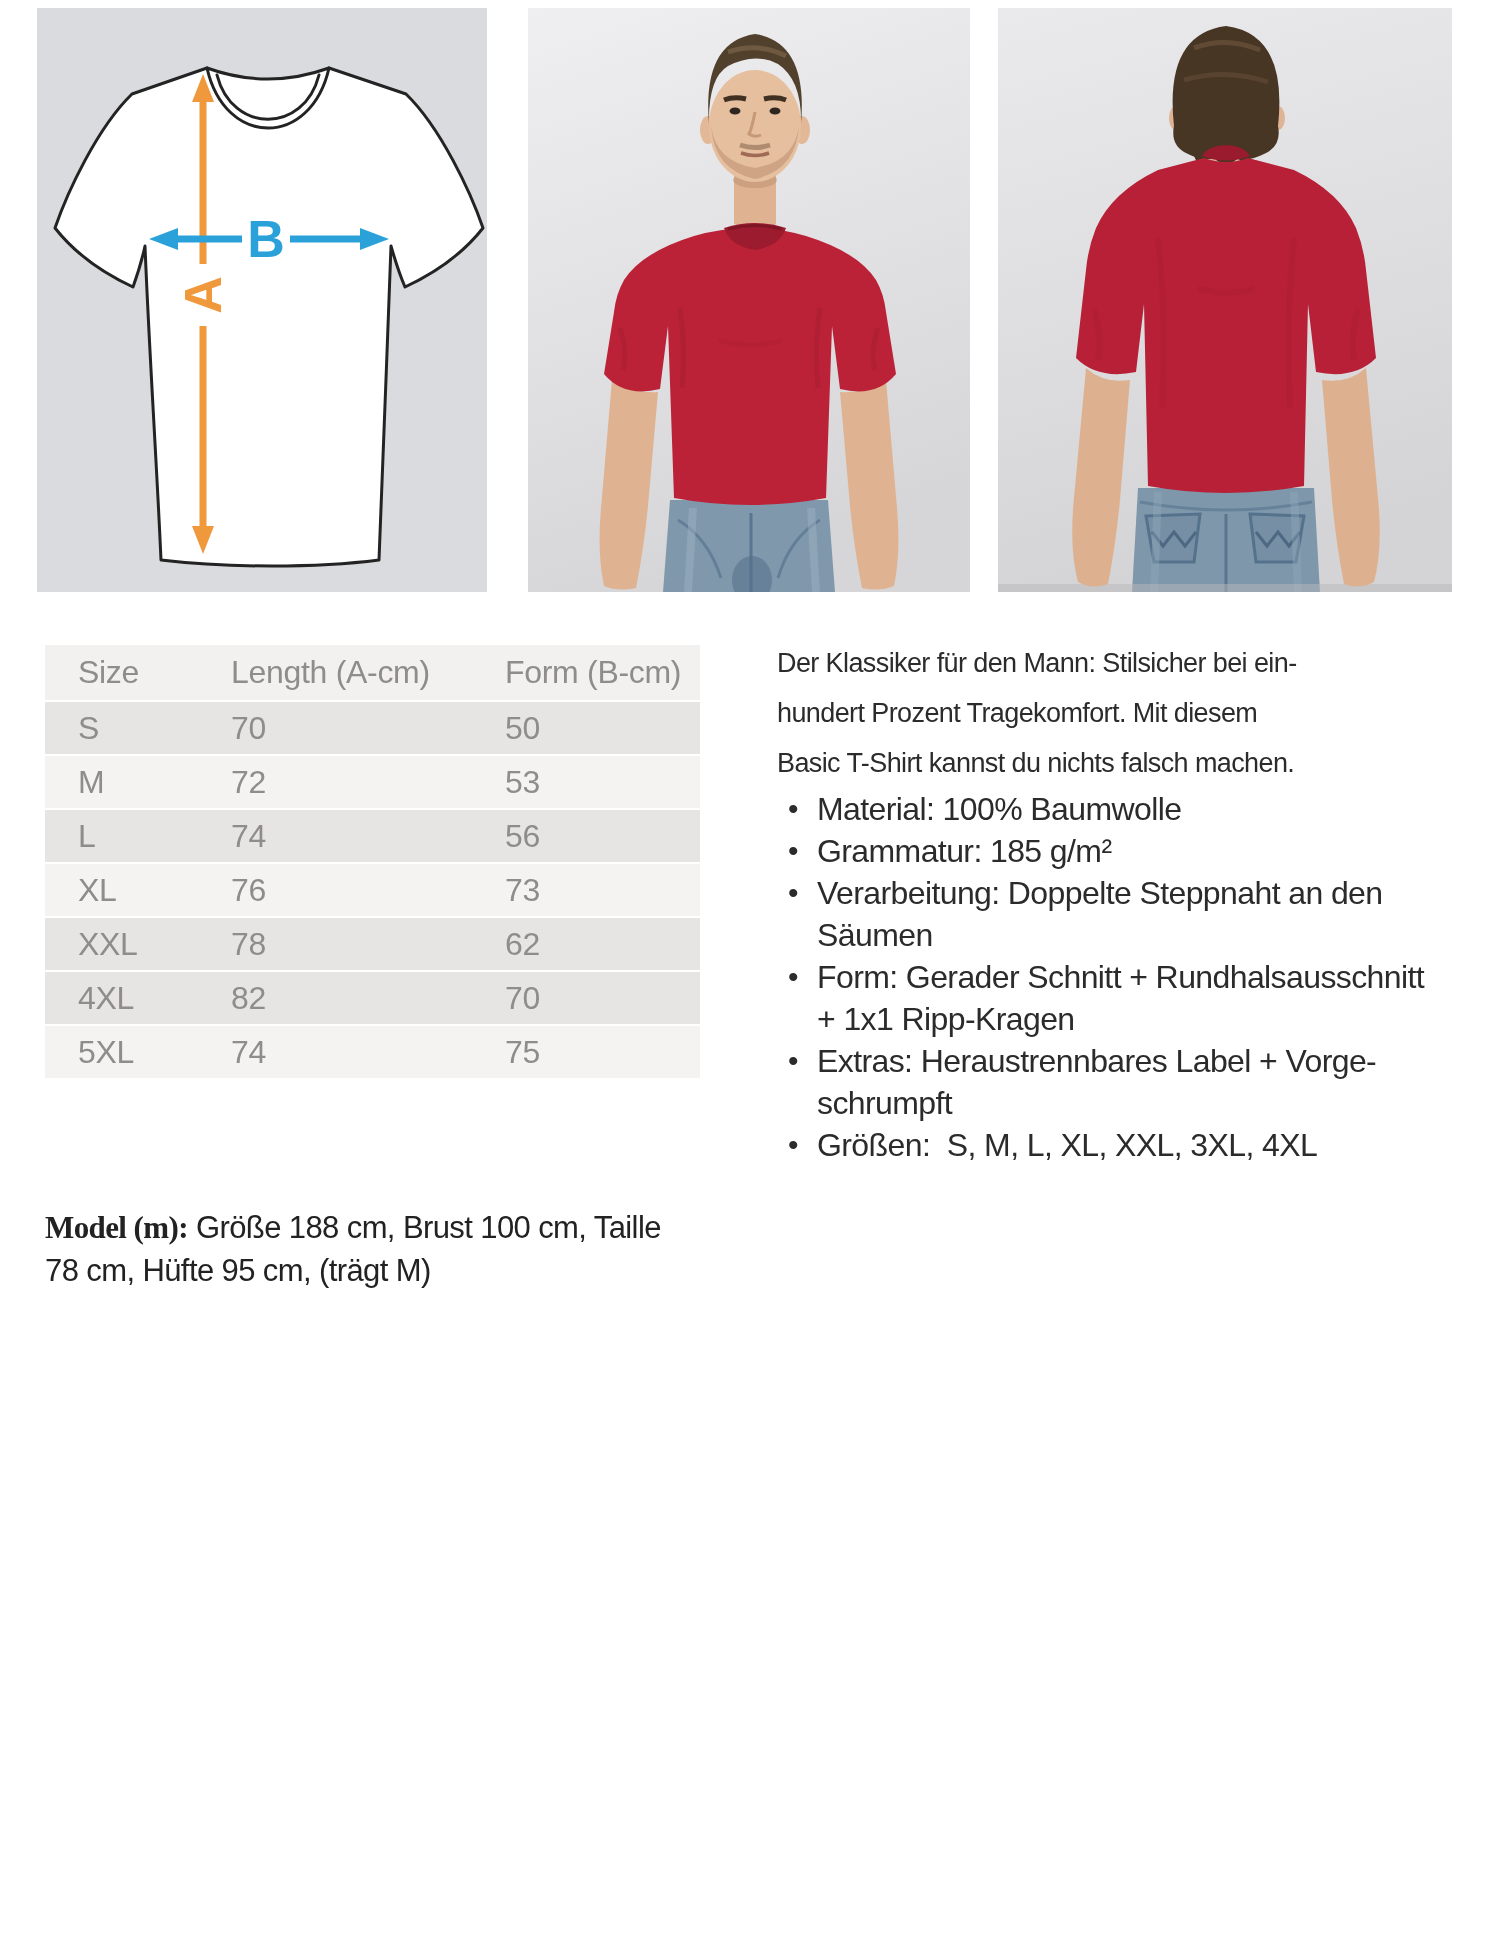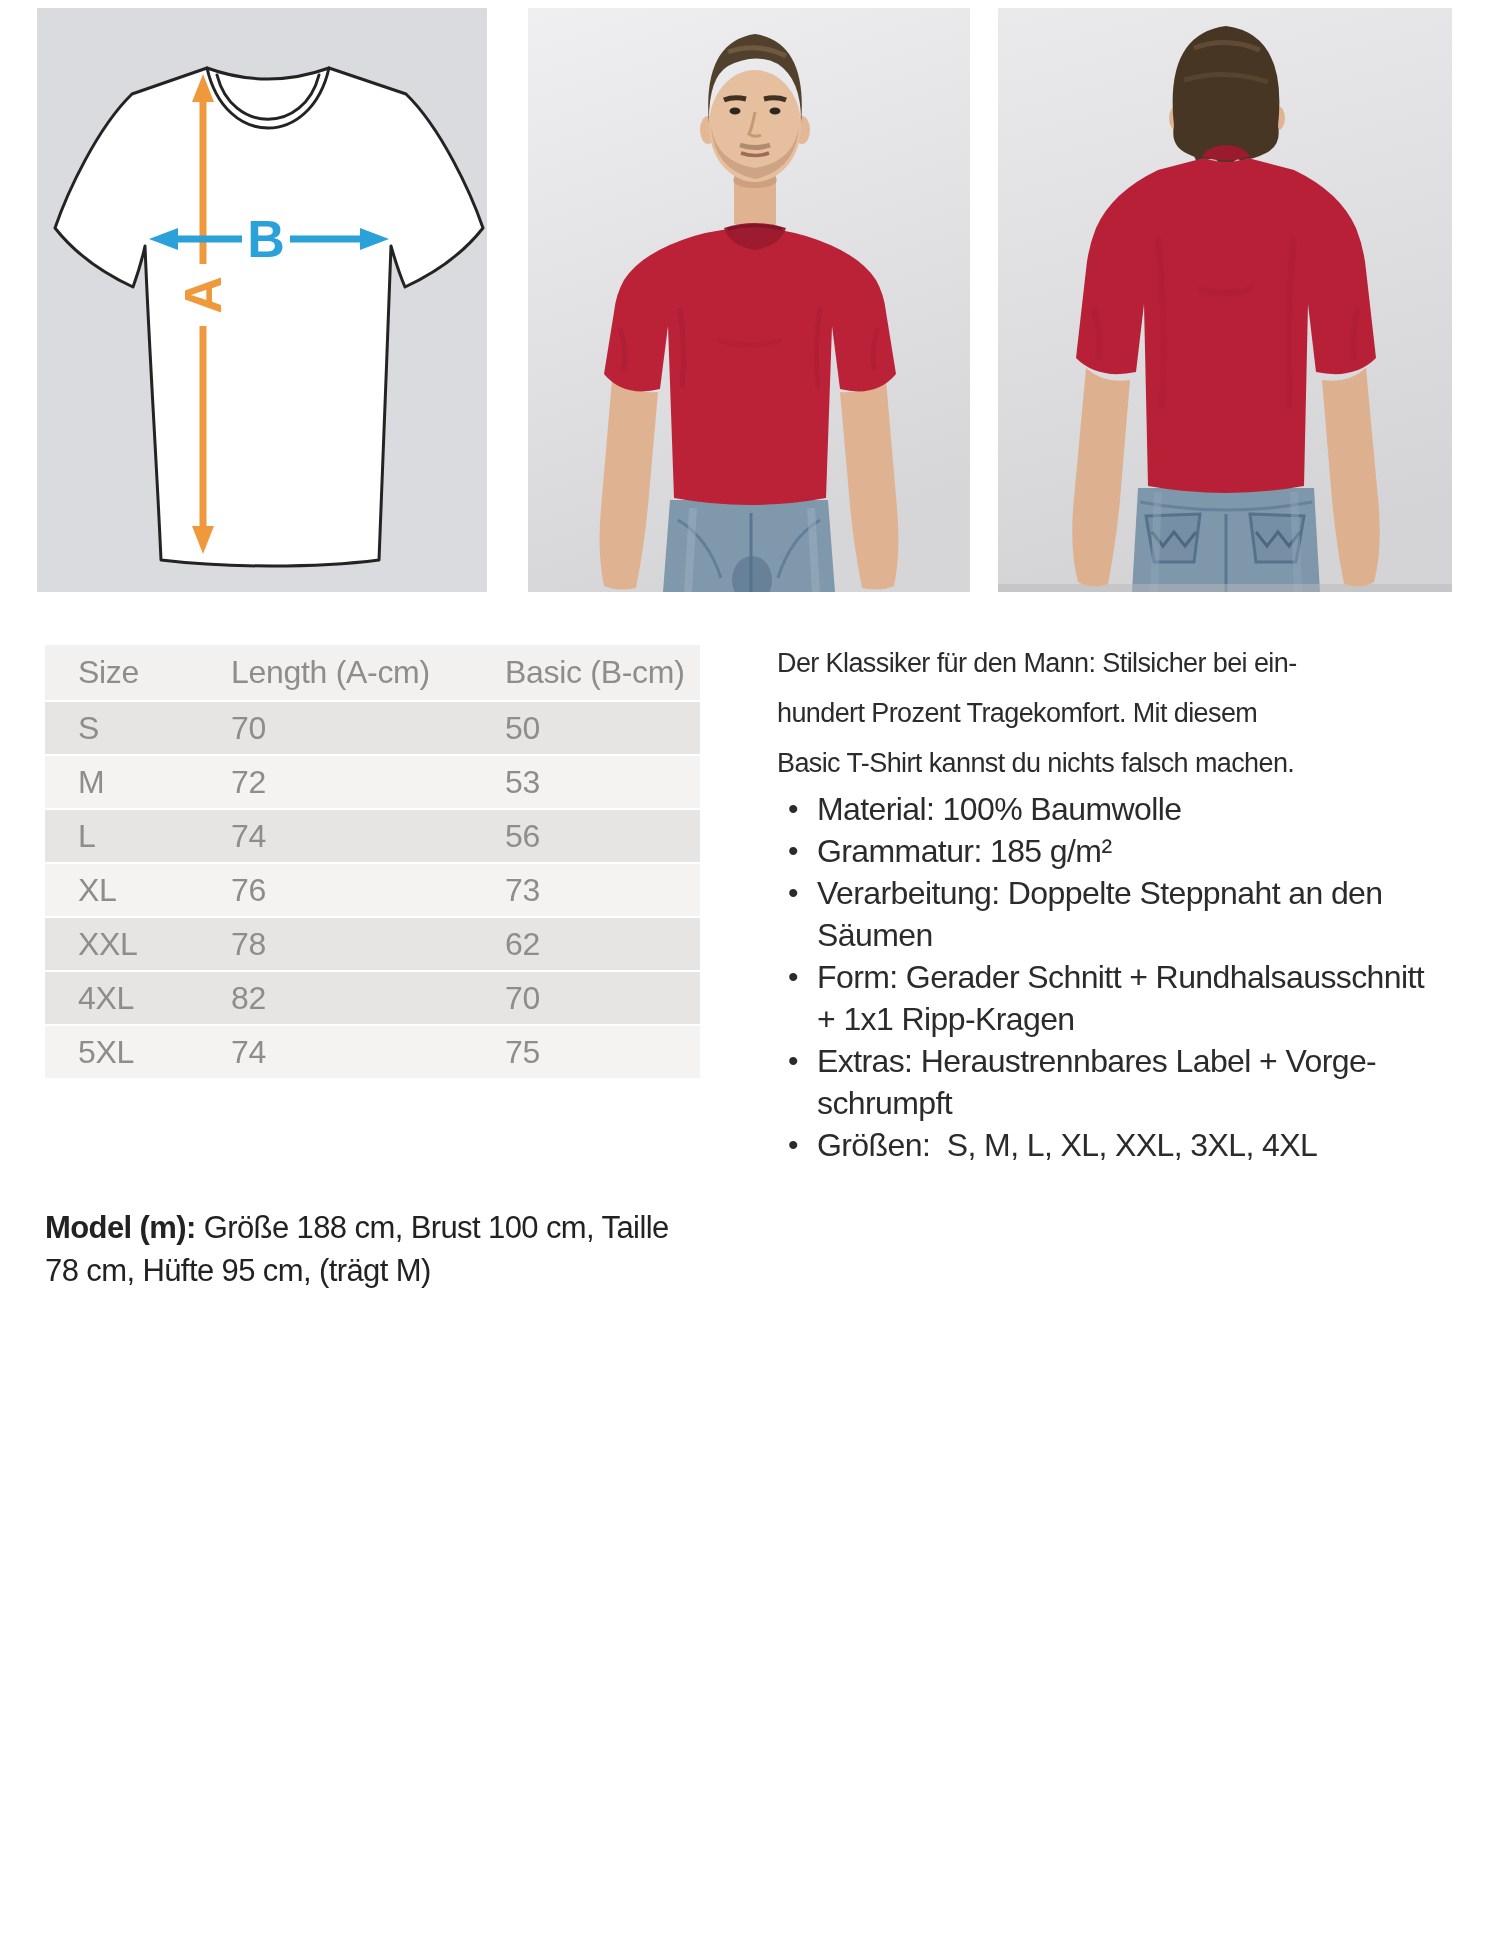--- a/index.html
+++ b/index.html
@@ -27,21 +27,21 @@
   .desc{position:absolute;left:777px;top:638px;color:#2b2b2b;}
   .desc-intro{font-size:27px;line-height:50px;letter-spacing:-0.6px;white-space:pre;}
   .desc-bullets{margin-top:0;}
   .bullet{display:flex;font-size:32px;line-height:42px;letter-spacing:-0.6px;}
   .bullet .dot{width:40px;padding-left:11px;box-sizing:border-box;font-size:30px;color:#2b2b2b;}
   .bullet .text{white-space:pre;}
 
   
   .notes{position:absolute;left:45px;top:1163px;font-size:31px;line-height:43px;
         letter-spacing:-0.6px;color:#222;white-space:pre-line;}
-  .notes strong{font-weight:bold;}
+  .notes strong{font-weight:bold;font-family:Liberation Serif, serif;}
 
   svg text.big-label{font-family:"Liberation Sans",sans-serif;font-weight:bold;}
 </style>
 </head>
 <body>
 
 <div class="page">
 
   <div class="img-block" id="diagram-block">
     <svg viewBox="0 0 450 584">
@@ -181,21 +181,21 @@
   <table class="size-table">
     <colgroup>
         <col class="col-size">
         <col class="col-len">
         <col class="col-wid">
       </colgroup>
     <tbody>
         <tr>
       <th>Size</th>
       <th>Length (A-cm)</th>
-      <th>Basic (B-cm)</th>
+      <th>Form (B-cm)</th>
     </tr>
     <tr class="dark">
       <td>S</td>
       <td>70</td>
       <td>50</td>
     </tr>
     <tr class="light">
       <td>M</td>
       <td>72</td>
       <td>53</td>

